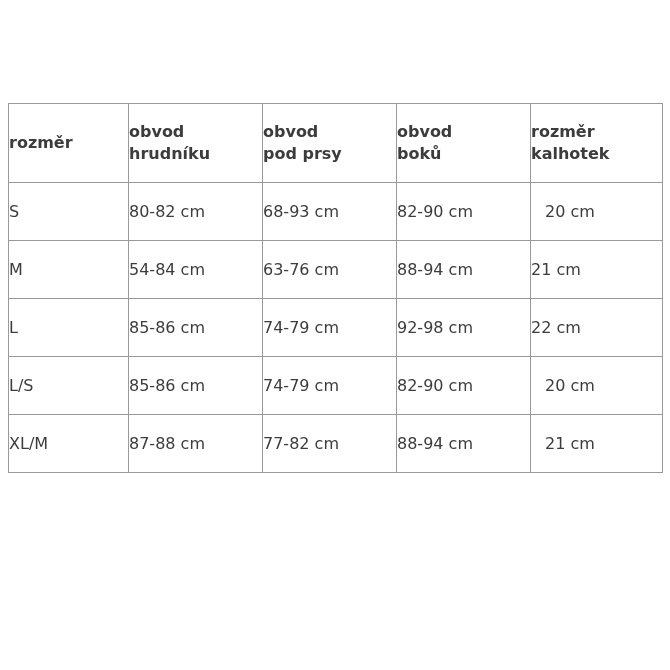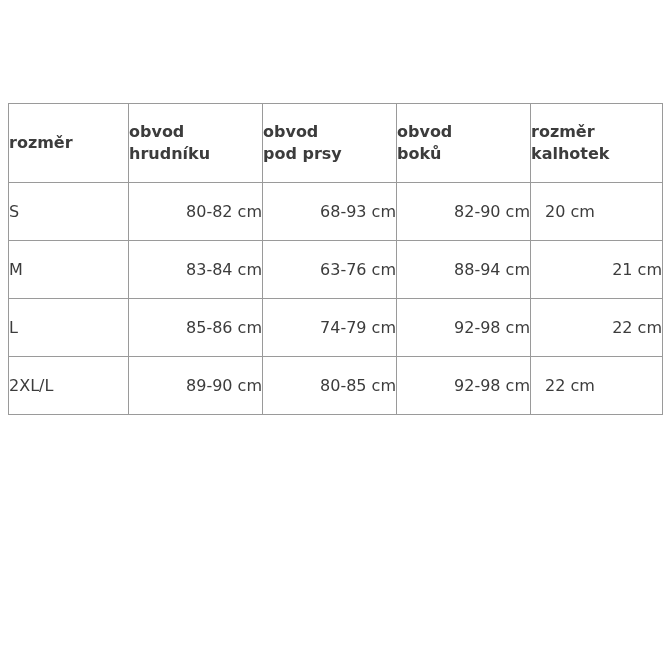--- a/index.html
+++ b/index.html
@@ -57,21 +57,21 @@
   table.size-table tbody td {
     height: 57px;
     font-size: 16px;
     color: #3c3c3c;
   }
   td.size-label {
     text-align: left;
     padding-left: 13px;
   }
   td.val {
-    text-align: right;
+    text-align: left;
   }
   
   td.val.left-lean { text-align: left; padding-left: 14px; }
 </style>
 </head>
 <body>
 
 <div id="size-chart-wrapper">
   <table class="size-table">
     <colgroup>
@@ -107,34 +107,41 @@
     <tbody>
       <tr>
         <td class="size-label">S</td>
         <td class="val">80-82 cm</td>
         <td class="val">68-93 cm</td>
         <td class="val">82-90 cm</td>
         <td class="val left-lean">20 cm</td>
       </tr>
       <tr>
         <td class="size-label">M</td>
-        <td class="val">83-84 cm</td>
+        <td class="val">54-84 cm</td>
         <td class="val">63-76 cm</td>
         <td class="val">88-94 cm</td>
         <td class="val">21 cm</td>
       </tr>
       <tr>
         <td class="size-label">L</td>
         <td class="val">85-86 cm</td>
         <td class="val">74-79 cm</td>
         <td class="val">92-98 cm</td>
         <td class="val">22 cm</td>
       </tr>
       <tr>
-        <td class="size-label">2XL/L</td>
-        <td class="val">89-90 cm</td>
-        <td class="val">80-85 cm</td>
-        <td class="val">92-98 cm</td>
-        <td class="val left-lean">22 cm</td>
+        <td class="size-label">L/S</td>
+        <td class="val">85-86 cm</td>
+        <td class="val">74-79 cm</td>
+        <td class="val">82-90 cm</td>
+        <td class="val left-lean">20 cm</td>
+      </tr>
+      <tr>
+        <td class="size-label">XL/M</td>
+        <td class="val">87-88 cm</td>
+        <td class="val">77-82 cm</td>
+        <td class="val">88-94 cm</td>
+        <td class="val left-lean">21 cm</td>
       </tr>
     </tbody>
   </table>
 </div>
 
 </body></html>

